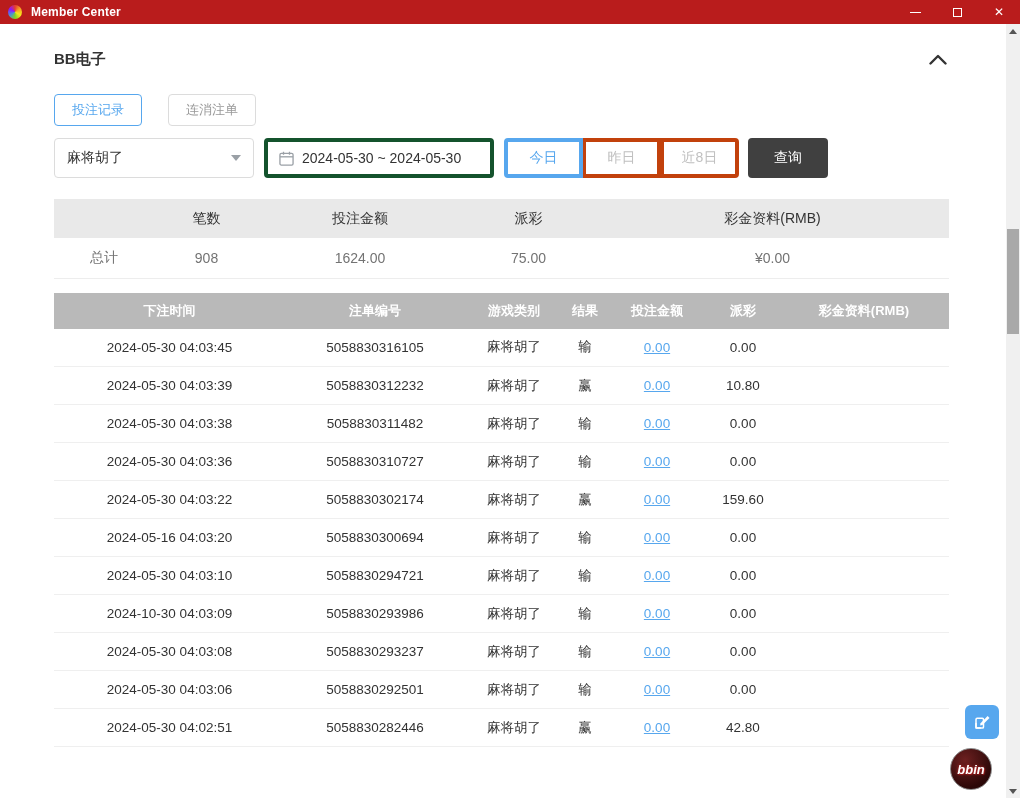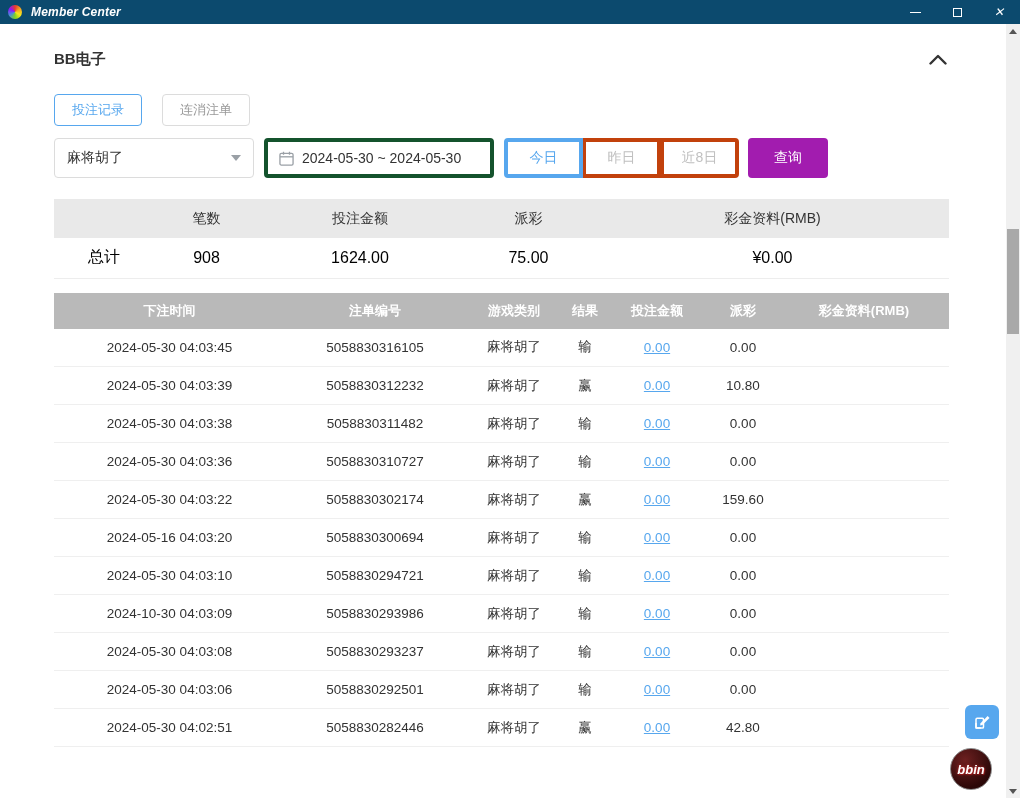--- a/index.html
+++ b/index.html
@@ -7,28 +7,27 @@
   body {
     font-family: "Liberation Sans", sans-serif;
     background: #ffffff;
     color: #333;
     position: relative;
   }
 
   
   .titlebar {
     height: 24px;
-    background: #0c4a6e;
+    background: #b91c1c;
     display: flex;
     align-items: center;
     color: #fff;
     padding-left: 8px;
     position: relative;
     z-index: 5;
-    font-style: italic;
   }
   .app-logo {
     width: 14px; height: 14px;
     border-radius: 50%;
     background: conic-gradient(#e63b2e, #f5a623, #f8e71c, #7ed321, #4a90d9, #9013fe, #e63b2e);
     margin-right: 9px;
   }
   .app-title { font-size: 12px; font-weight: bold; letter-spacing: .2px; }
   .win-controls {
     position: absolute; right: 0; top: 0; height: 24px;
@@ -46,21 +45,21 @@
   .inner { width: 895px; }
 
   .section-header {
     margin-top: 24px;
     display: flex; align-items: center; justify-content: space-between;
     height: 22px;
   }
   .section-title { font-size: 15px; font-weight: bold; color: #333; }
   .collapse-btn { cursor: pointer; width: 22px; height: 16px; display:flex; align-items:center; justify-content:center; }
 
-  .tabs { margin-top: 24px; display: flex; gap: 20px; }
+  .tabs { margin-top: 24px; display: flex; gap: 26px; }
   .tab-btn {
     height: 32px; padding: 0 17px;
     background: #fff;
     border: 1px solid #dcdcdc;
     border-radius: 4px;
     font-size: 13px; color: #999;
     display: flex; align-items: center;
     cursor: pointer;
   }
   .tab-btn.active { border-color: #57a7ee; color: #57a7ee; }
@@ -93,35 +92,35 @@
     font-size: 14px; color: #c0c0c0;
     display: flex; align-items: center; justify-content: center;
     cursor: pointer; margin-left: -1px;
   }
   .range-btn:first-child { border-radius: 4px 0 0 4px; margin-left: 0; }
   .range-btn:last-child { border-radius: 0 4px 4px 0; }
   .range-btn.active { border-color: #57a7ee; color: #57a7ee; position: relative; z-index: 1; }
   .search-btn {
     margin-left: 9px;
     width: 80px; height: 40px;
-    background: #a21caf; color: #fff;
+    background: #404040; color: #fff;
     border: none; border-radius: 4px;
     font-size: 14px; cursor: pointer;
     display: flex; align-items: center; justify-content: center;
   }
 
   
   table { border-collapse: collapse; table-layout: fixed; }
   .summary-table { width: 895px; margin-top: 21px; }
   .summary-table th {
     background: #e9e9e9; height: 39px;
     font-size: 14px; font-weight: normal; color: #333; text-align: center;
   }
   .summary-table td {
-    height: 40px; text-align: center; font-size: 16px; color: #000000;
+    height: 40px; text-align: center; font-size: 14px; color: #737373;
     border-bottom: 1px solid #ededed; background: #fff;
   }
   .summary-table .c0 { width: 100px; }
   .summary-table .c1 { width: 105px; }
   .summary-table .c2 { width: 202px; }
   .summary-table .c3 { width: 135px; }
   .summary-table .c4 { width: 353px; }
 
   
   .records-table { width: 895px; margin-top: 14px; }

